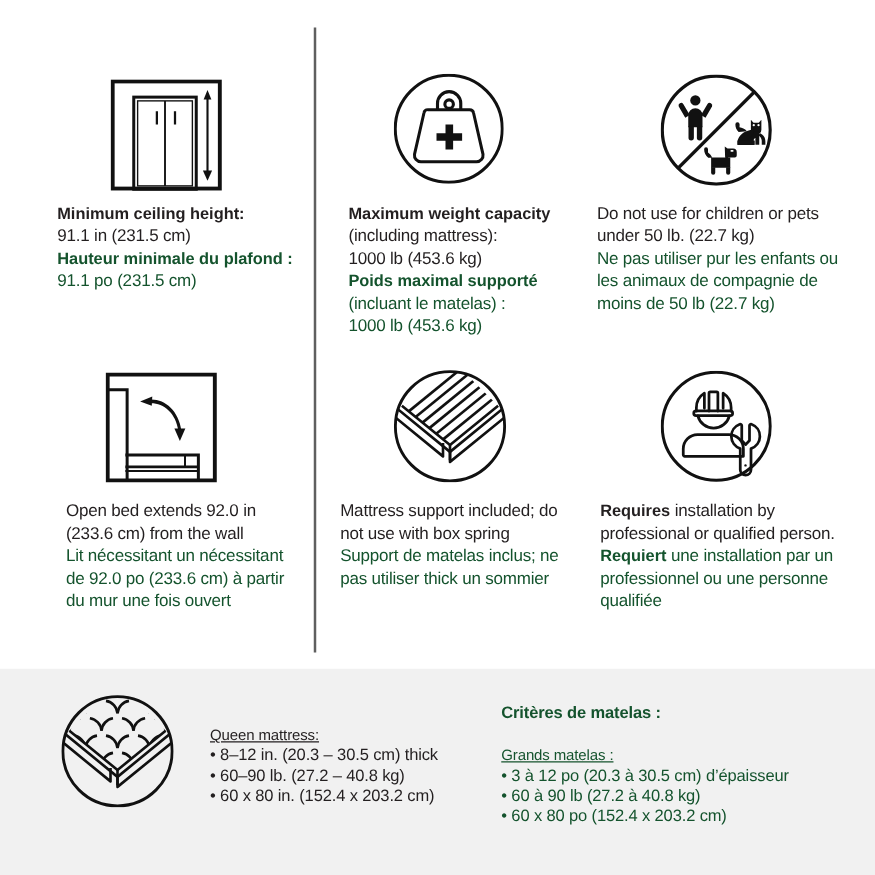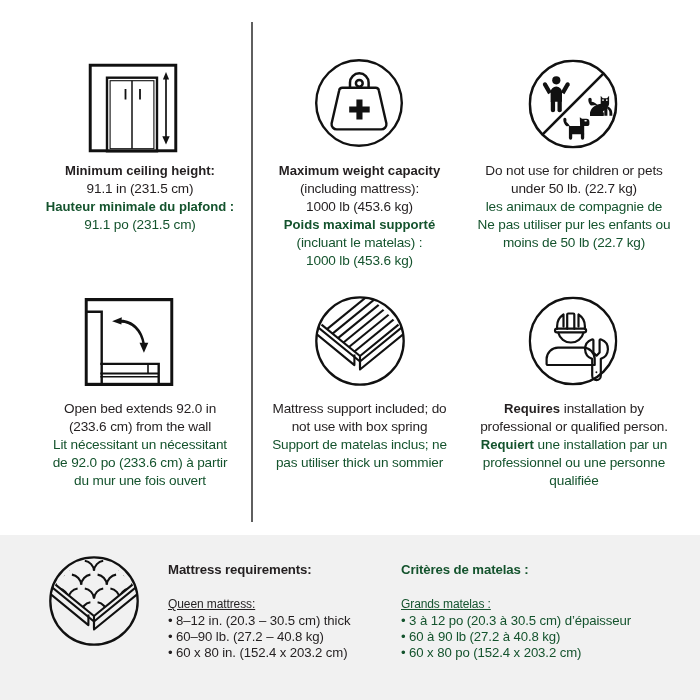--- a/index.html
+++ b/index.html
@@ -2,21 +2,21 @@
 <html><head>
 <meta charset="utf-8">
 <style>
   * { margin:0; padding:0; box-sizing:border-box; }
   html,body { width:700px; height:700px; }
   body { font-family:"Liberation Sans", sans-serif; background:#ffffff; overflow:hidden; }
   .page { position:relative; width:700px; height:700px; }
   .divider { position:absolute; left:251px; top:22px; width:1.6px; height:500px; background:#5f5f5f; }
   .cell { position:absolute; left:0; top:0; }
   .icon-box { position:absolute; transform:translate(-50%,-50%); line-height:0; }
-  .cap { position:absolute; text-align:center; transform:translateX(-50%); white-space:nowrap; }
+  .cap { position:absolute; transform:translateX(-50%); white-space:nowrap; }
   .ln { font-size:13.6px; line-height:18px; font-weight:400; letter-spacing:-0.15px; }
   .en { color:#231f20; }
   .ln.b, .ln b { font-weight:700; font-size:13.1px; letter-spacing:0px; }
   .fr { color:#14532d; }
   .bottom { position:absolute; left:0; top:535px; width:700px; height:165px; background:#f1f1f1; }
   .bcol { position:absolute; top:27px; }
   .btitle { font-size:13.2px; font-weight:700; line-height:16.3px; letter-spacing:-0.1px; }
   .bsub { font-size:12px; line-height:16.3px; letter-spacing:-0.1px; margin-top:18px;text-decoration:underline; }
   .bl { font-size:13.2px; line-height:16.3px; letter-spacing:-0.1px; }
   .bicon { position:absolute; left:49px; top:21px; line-height:0; }
@@ -89,22 +89,22 @@
     <path d="M41.3 66.6 c-0.9 -2.0 -2.2 -3.4 -3.4 -4.2 l0 -2.6 a1.55 1.55 0 0 0 -3.1 0.1 c0 2.7 1.2 5.2 3.3 6.8 Z"></path>
     <path d="M40.4 74.3 h3.3 v4.3 a1.65 1.65 0 0 1 -3.3 0 Z"></path>
     <path d="M52.4 74.3 h3.3 v4.3 a1.65 1.65 0 0 1 -3.3 0 Z"></path>
     <path d="M51.3 57.7 l0.3 8.7 1.4 1.6 1.2 -1.6 h5.1 a1.6 1.6 0 0 0 1.6 -1.6 v-2.6 a2.9 2.9 0 0 0 -2.9 -2.9 h-4.5 Z"></path>
     <rect x="56" y="60.5" width="2.2" height="1.4" rx="0.3" fill="#fff"></rect>
   </g>
 </svg></div>
       <div class="cap" style="left:574px;top:161.5px">
         <div class="ln en">Do not use for children or pets</div>
         <div class="ln en">under 50 lb. (22.7 kg)</div>
+        <div class="ln fr">Ne pas utiliser pur les enfants ou</div>
         <div class="ln fr">les animaux de compagnie de</div>
-        <div class="ln fr">Ne pas utiliser pur les enfants ou</div>
         <div class="ln fr">moins de 50 lb (22.7 kg)</div>
       </div>
     </div>
     <div class="cell">
       <div class="icon-box" style="left:128.5px;top:342px"><svg viewBox="0 0 89 88" width="89" height="88">
   <rect x="1.6" y="1.6" width="85.8" height="84.8" fill="none" stroke="#111" stroke-width="3.2"></rect>
   <path d="M1.6 13.8 H17.2 V86.4" fill="none" stroke="#111" stroke-width="2.4"></path>
   <path d="M15.8 65.9 H74.2 V86.4" fill="none" stroke="#111" stroke-width="2.4"></path>
   <line x1="15.8" y1="75.5" x2="74.2" y2="75.5" stroke="#111" stroke-width="2.2"></line>
   <line x1="15.8" y1="78.8" x2="74.2" y2="78.8" stroke="#111" stroke-width="1.6"></line>
@@ -228,21 +228,20 @@
       <path d="M15.7 46.3 A 11 11 0 0 0 6.5 56.3"></path>
     </g>
     <path d="M-0.5 28.3 L45 65.5 L90.5 28.3"></path>
     <path d="M6.5 28.6 L45 60 L83.5 28.6"></path>
     <path d="M-0.5 28.3 V36.5 L39.4 69.1 V58.4"></path>
     <path d="M90.5 28.3 V36.5 L45 73.5 V65.5"></path>
     <path d="M45 60 V72.2"></path>
   </g>
 </svg></div>
   <div class="bcol" style="left:168px">
-      <div class="btitle en">Mattress requirements:</div>
       <div class="bsub en">Queen mattress:</div>
       <div class="bl en">• 8–12 in. (20.3 – 30.5 cm) thick</div>
       <div class="bl en">• 60–90 lb. (27.2 – 40.8 kg)</div>
       <div class="bl en">• 60 x 80 in. (152.4 x 203.2 cm)</div>
     </div>
   <div class="bcol" style="left:401px">
       <div class="btitle fr">Critères de matelas :</div>
       <div class="bsub fr">Grands matelas :</div>
       <div class="bl fr">• 3 à 12 po (20.3 à 30.5 cm) d’épaisseur</div>
       <div class="bl fr">• 60 à 90 lb (27.2 à 40.8 kg)</div>

